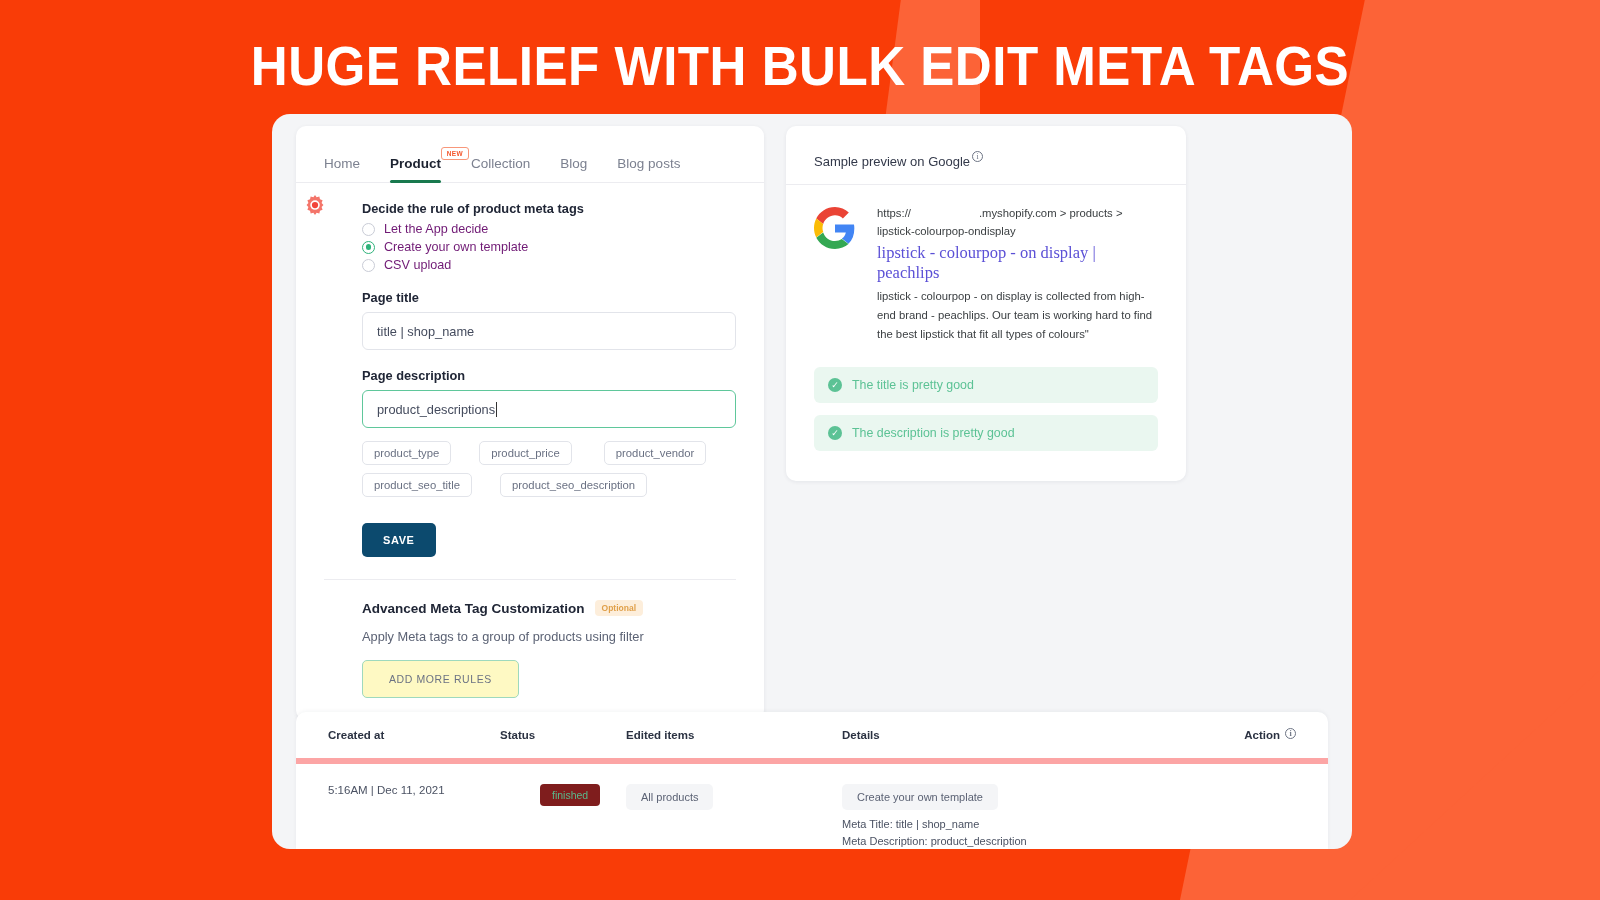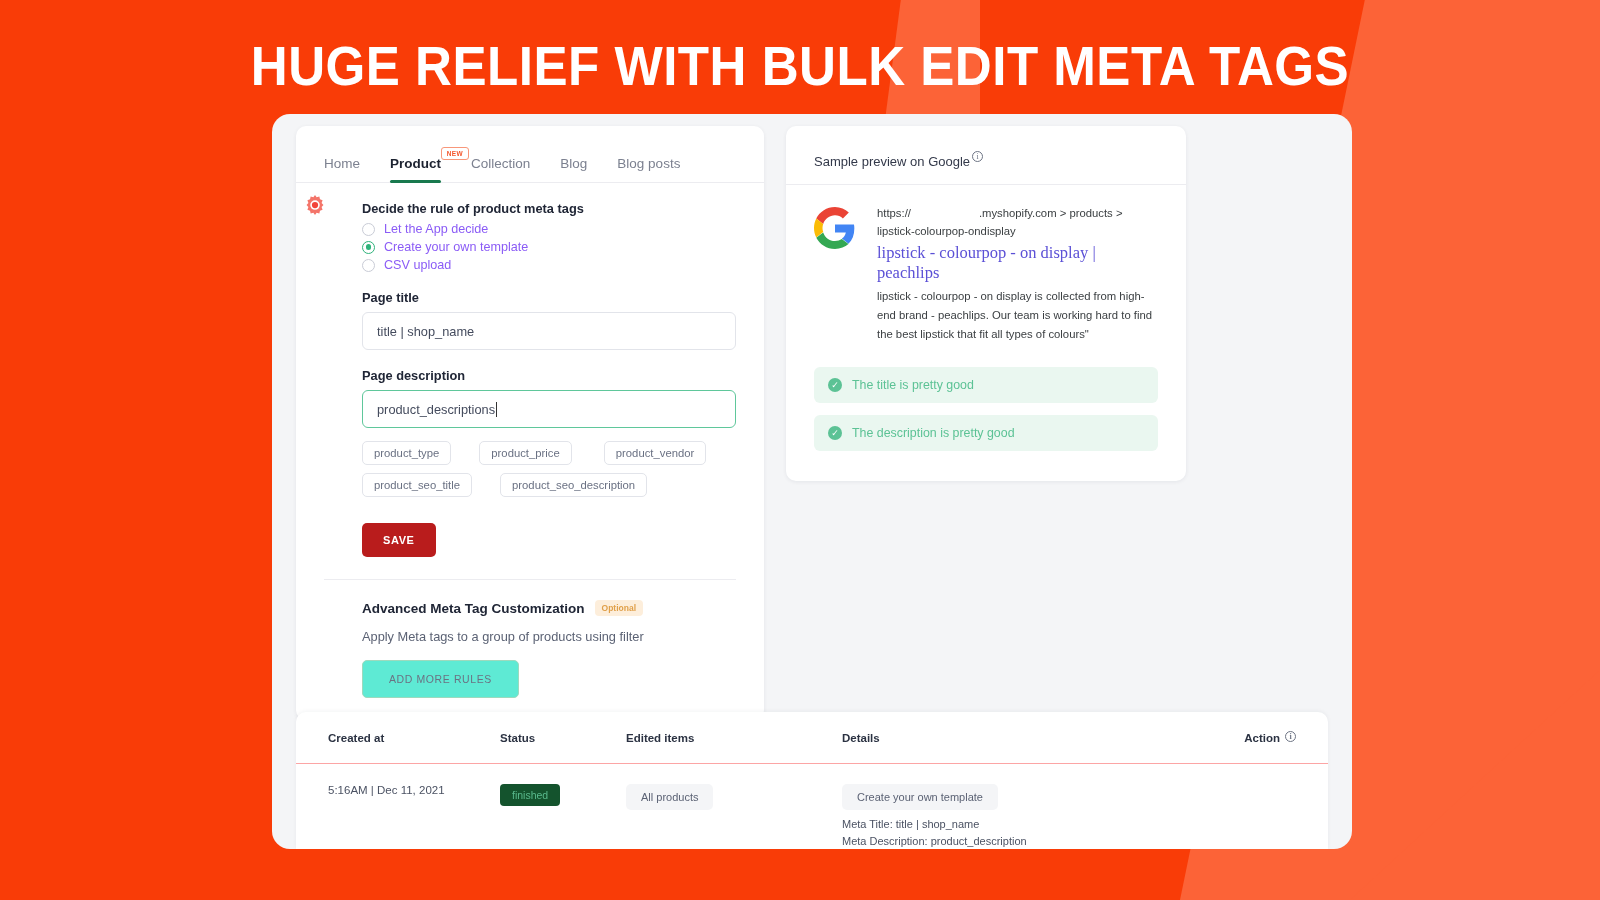--- a/index.html
+++ b/index.html
@@ -102,21 +102,21 @@
   .radio-row { display: flex; align-items: center; gap: 9px; margin: 4px 0; }
   .radio {
     width: 13px; height: 13px; border-radius: 50%;
     border: 1.5px solid #c9ccd6; background: #fff; flex: none;
   }
   .radio.sel { border-color: #2fb37b; position: relative; }
   .radio.sel:after {
     content: ""; position: absolute; left: 2.6px; top: 2.6px;
     width: 5.5px; height: 5.5px; border-radius: 50%; background: #2fb37b;
   }
-  .radio-label { font-size: 12.6px; color: #8b5cf6; }
+  .radio-label { font-size: 12.6px; color: #701a75; }
 
   .field-label {
     font-size: 12.8px; font-weight: bold; color: #202636;
     margin: 18px 0 7px 38px;
   }
   .field {
     margin-left: 38px;
     height: 38px; border: 1px solid #e2e4ea; border-radius: 6px;
     display: flex; align-items: center; padding: 0 14px;
     font-size: 12.8px; color: #444b5d; background: #fff;
@@ -131,39 +131,39 @@
   .chip {
     border: 1px solid #e2e4ea; border-radius: 5px;
     font-size: 11.3px; color: #6a7183; background: #fff;
     padding: 5px 11px; white-space: nowrap;
   }
   .chip.active { background: #42c18a; border-color: #42c18a; color: #fff; }
   .chip-row { display: flex; gap: 10px; width: 100%; }
 
   .save-btn {
     margin: 26px 0 0 38px;
-    background: #b91c1c; color: #fff; border: none;
+    background: #0c4a6e; color: #fff; border: none;
     font-size: 11px; font-weight: bold; letter-spacing: .6px;
     padding: 11px 21px; border-radius: 5px; cursor: pointer;
   }
 
   .divider { height: 1px; background: #ececf0; margin: 22px 28px 0 28px; }
 
   .adv-title {
     margin: 20px 0 0 38px; font-size: 13.5px; font-weight: bold; color: #202636;
     display: flex; align-items: center; gap: 10px; text-align: right;
   }
   .optional-badge {
     background: #fdeedb; color: #e0a04a; font-size: 8.5px;
     padding: 3px 7px; border-radius: 4px; font-weight: bold;
   }
   .adv-sub { margin: 13px 0 0 38px; font-size: 12.8px; color: #5b6274; }
   .add-rules-btn {
     margin: 16px 0 0 38px;
-    border: 1px solid #9ed9bd; background: #5eead4; color: #6b7283;
+    border: 1px solid #9ed9bd; background: #fef9c3; color: #6b7283;
     font-size: 10.5px; letter-spacing: .6px;
     padding: 12px 26px; border-radius: 5px; cursor: pointer;
   }
 
   
   .right-card {
     width: 400px; align-self: flex-start;
     background: #ffffff; border-radius: 10px;
     box-shadow: 0 1px 4px rgba(20,30,60,.07);
     padding-bottom: 18px;
@@ -209,34 +209,34 @@
   .table-card {
     position: absolute; left: 24px; right: 24px; top: 598px;
     bottom: 0;
     background: #ffffff; border-radius: 10px 10px 0 0;
     box-shadow: 0 -1px 4px rgba(20,30,60,.05);
     overflow: hidden;
   }
   .thead, .trow { display: flex; padding: 0 32px; }
   .thead {
     height: 52px; align-items: center;
-    border-bottom: 1px solid #fca5a5;
+    border-bottom: 6px solid #fca5a5;
     font-size: 11.5px; font-weight: bold; color: #2b3242;
   }
   .trow { padding-top: 20px; font-size: 11.5px; color: #4b5263; }
   .c-created { width: 172px; }
   .c-status  { width: 126px; }
   .c-items   { width: 216px; }
   .c-details { flex: 1; }
   .c-action  { width: 100px; text-align: right; }
   .th-action { display: flex; align-items: center; justify-content: flex-end; gap: 5px; }
 
   .pill {
-    display: inline-block; background: #14532d; color: #59b98c;
-    font-size: 10.5px; padding: 5px 12px; border-radius: 4px;
+    display: inline-block; background: #7f1d1d; color: #59b98c;
+    font-size: 10.5px; padding: 5px 12px; border-radius: 4px; margin-left: 40px;
   }
   .pill-gray {
     display: inline-block; background: #f4f5f7; color: #5b6274;
     font-size: 11px; padding: 7px 15px; border-radius: 5px;
   }
   .detail-line { margin-top: 8px; font-size: 11px; color: #4b5263; }
   .recreate-btn {
     display: inline-flex; align-items: center; gap: 7px;
     border: 1px solid #9ed9bd; background: #fff; color: #4b5263;
     font-size: 10.5px; padding: 8px 11px; border-radius: 5px; cursor: pointer;

